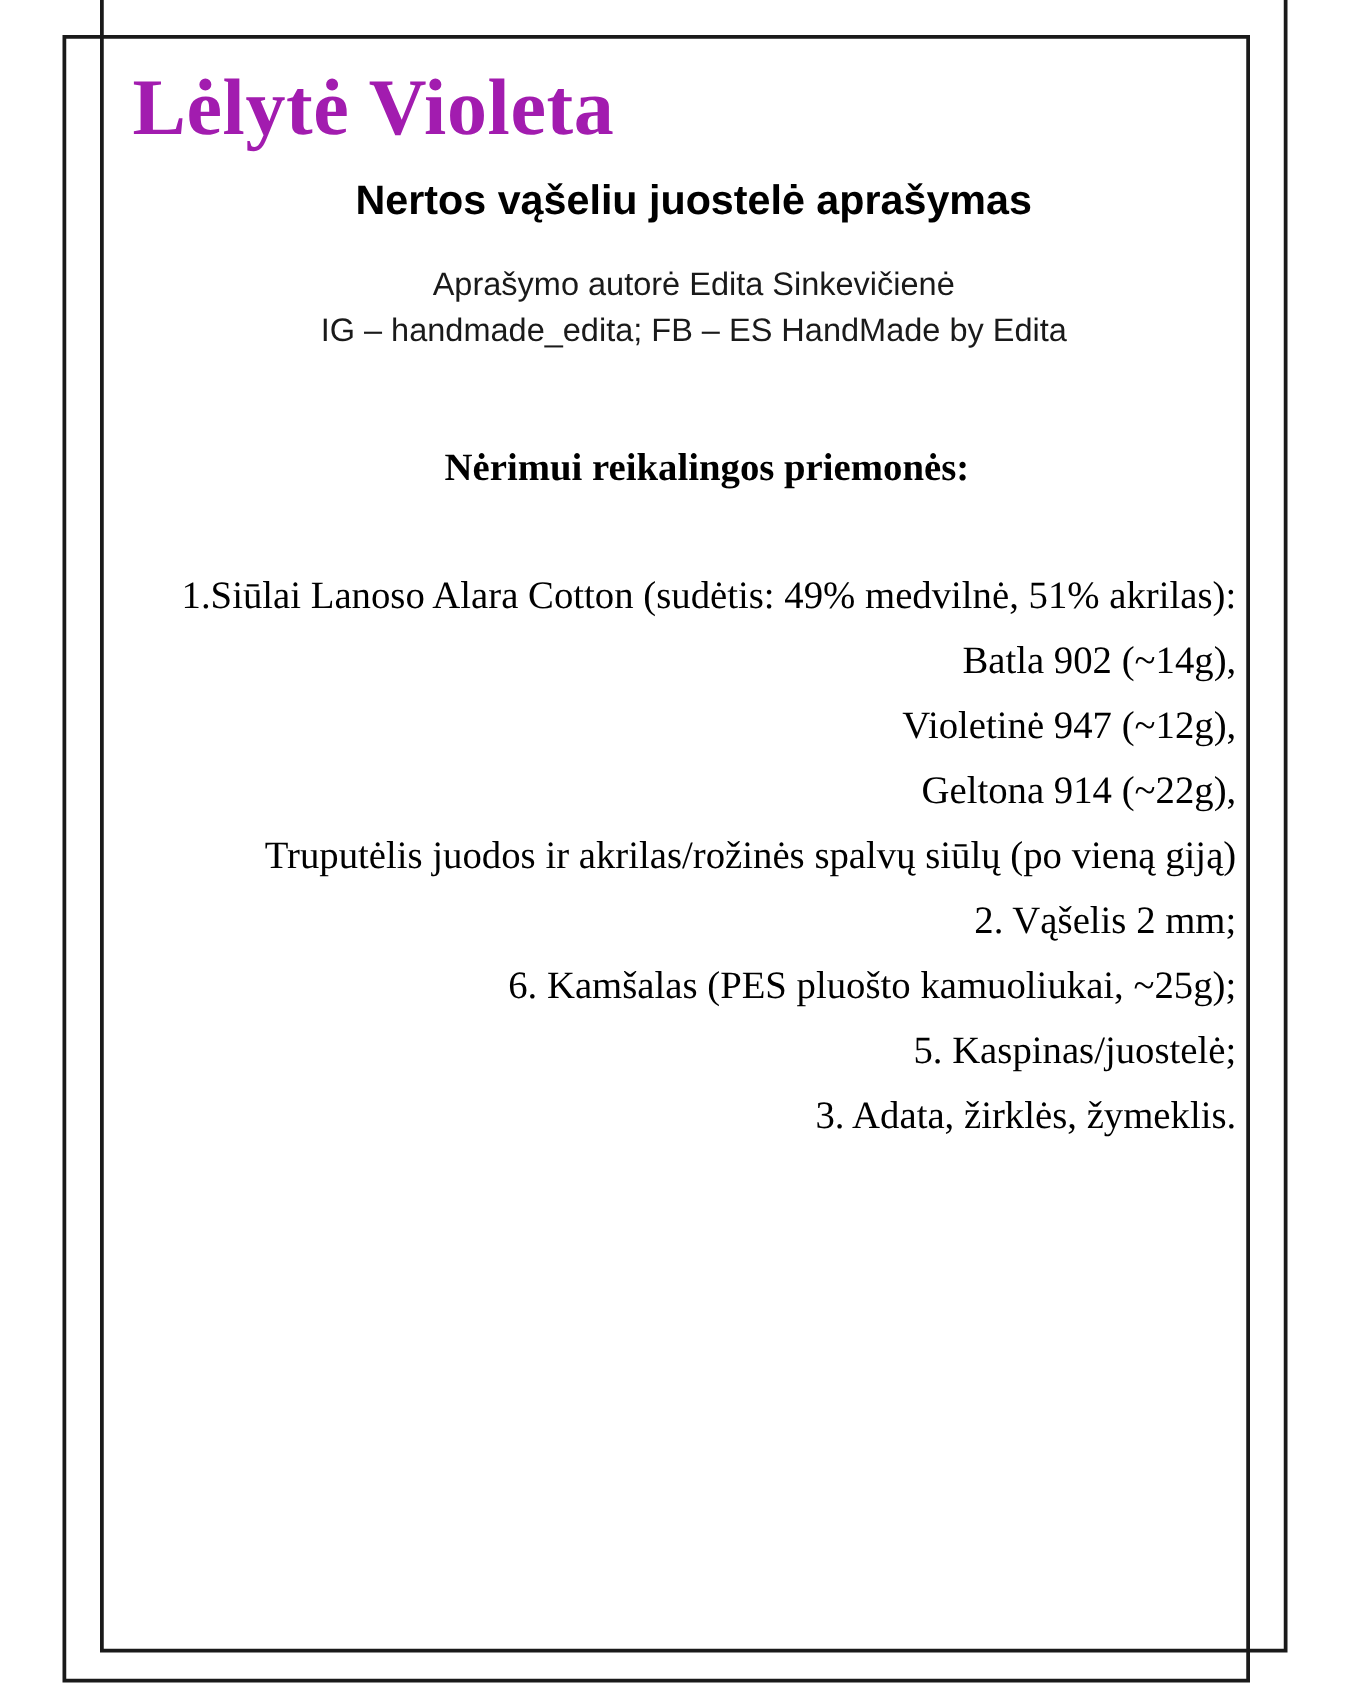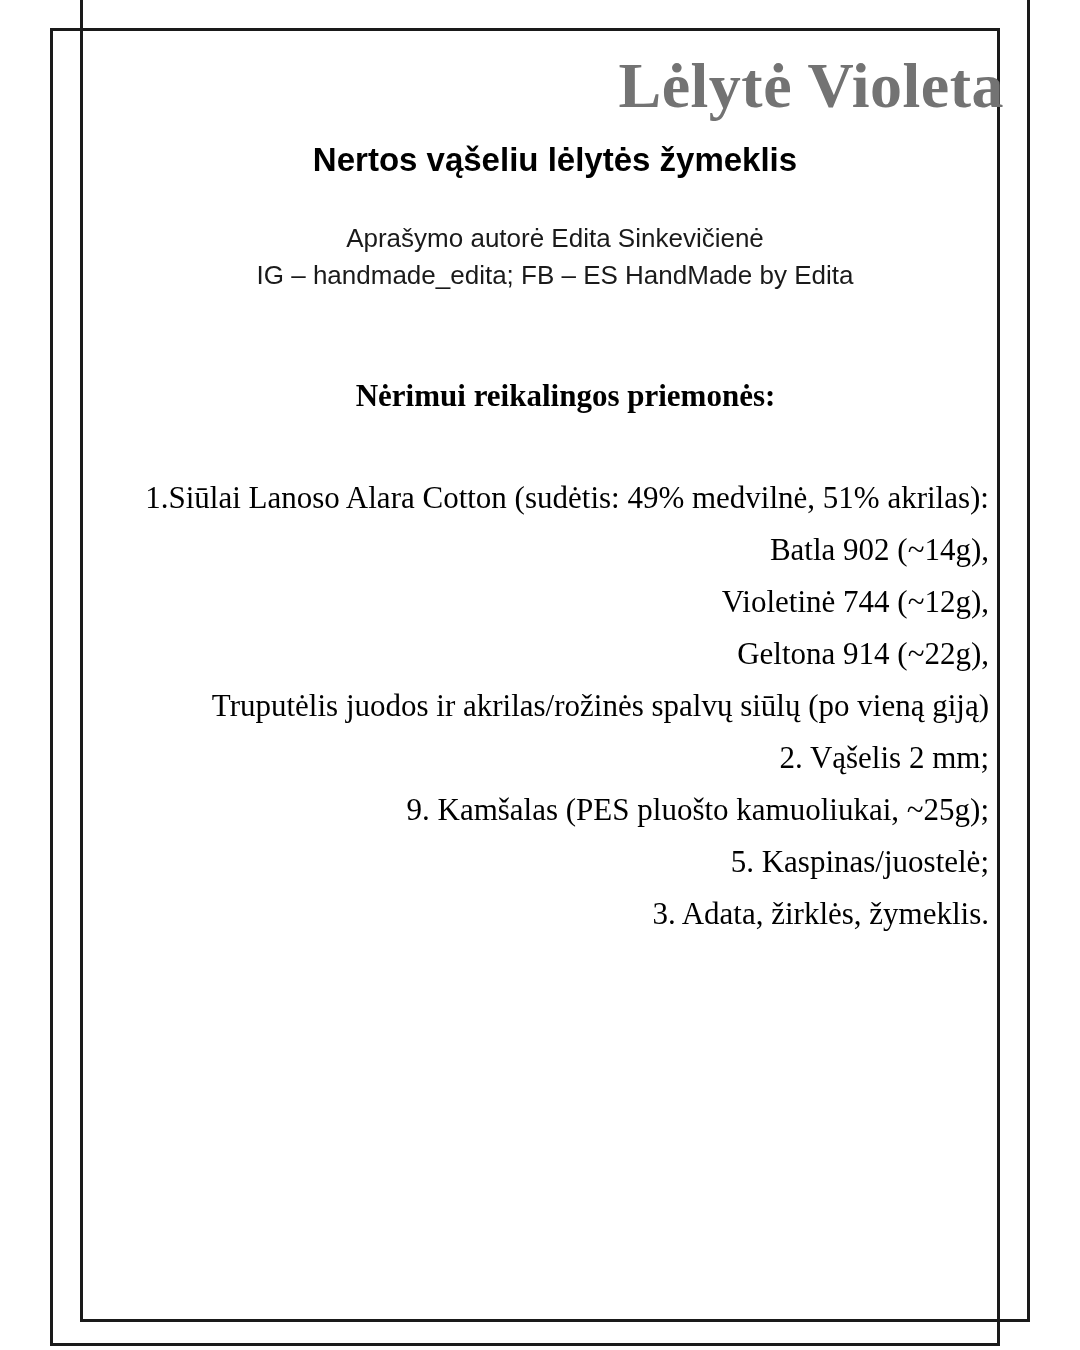--- a/index.html
+++ b/index.html
@@ -48,42 +48,42 @@
     top: 0;
     width: 950px;
     height: 1322px;
     box-sizing: border-box;
     padding: 0 26px;
   }
 
   .doc-title {
     margin: 0;
     padding-top: 52px;
-    text-align: right;
+    text-align: left;
     font-family: "Liberation Serif", "DejaVu Serif", serif;
     font-weight: bold;
     font-size: 64px;
     line-height: 1.05;
     letter-spacing: 0.5px;
-    color: #737373;
+    color: #a21caf;
   }
 
   .doc-subtitle {
     margin: 0;
     padding-top: 22px;
     text-align: center;
     font-family: "Liberation Sans", "DejaVu Sans", sans-serif;
     font-weight: bold;
     font-size: 33px;
     line-height: 1.15;
     color: #000000;
   }
 
   .byline {
-    margin: 11px;
+    margin: 0;
     padding-top: 30px;
     text-align: center;
     font-family: "Liberation Sans", "DejaVu Sans", sans-serif;
     font-weight: normal;
     font-size: 26px;
     line-height: 1.42;
     color: #1a1a1a;
   }
   .byline-line { display: block; }
 
@@ -122,35 +122,35 @@
 
 <div class="page">
 
   <div class="frame frame-outer"></div>
   <div class="frame frame-inner"></div>
 
   <div class="content">
 
     <h1 class="doc-title">Lėlytė Violeta</h1>
 
-    <h2 class="doc-subtitle">Nertos vąšeliu lėlytės žymeklis</h2>
+    <h2 class="doc-subtitle">Nertos vąšeliu juostelė aprašymas</h2>
 
     <p class="byline">
       <span class="byline-line">Aprašymo autorė Edita Sinkevičienė</span>
       <span class="byline-line">IG – handmade_edita; FB – ES HandMade by Edita</span>
     </p>
 
     <h3 class="section-heading">Nėrimui reikalingos priemonės:</h3>
 
     <ul class="materials">
       <li>1.Siūlai Lanoso Alara Cotton (sudėtis: 49% medvilnė, 51% akrilas):</li>
       <li>Batla 902 (~14g),</li>
-      <li>Violetinė 744 (~12g),</li>
+      <li>Violetinė 947 (~12g),</li>
       <li>Geltona 914 (~22g),</li>
       <li>Truputėlis juodos ir akrilas/rožinės spalvų siūlų (po vieną giją)</li>
       <li>2. Vąšelis 2 mm;</li>
-      <li>9. Kamšalas (PES pluošto kamuoliukai, ~25g);</li>
+      <li>6. Kamšalas (PES pluošto kamuoliukai, ~25g);</li>
       <li>5. Kaspinas/juostelė;</li>
       <li>3. Adata, žirklės, žymeklis.</li>
     </ul>
 
   </div>
 </div>
 
 </body></html>

